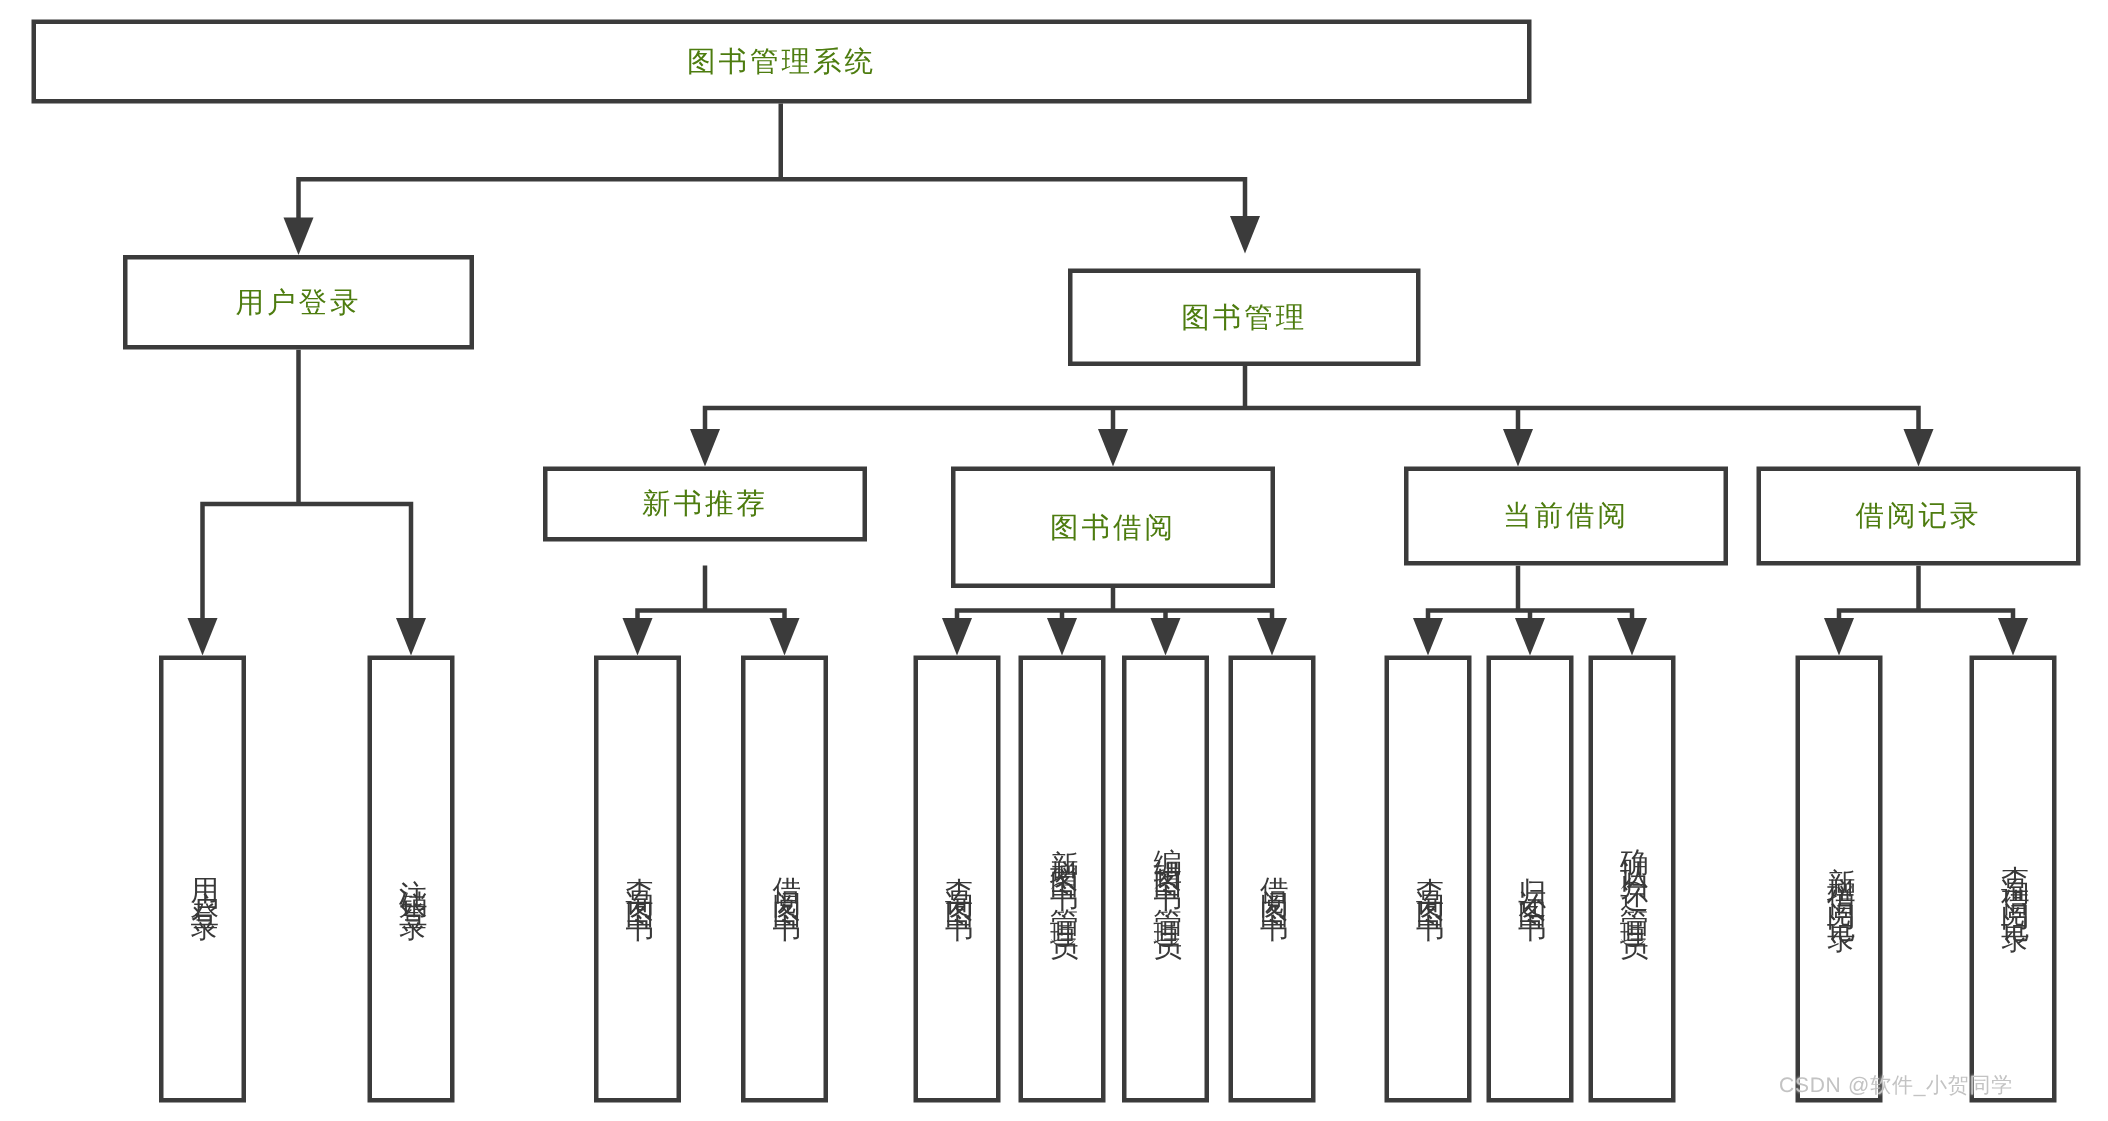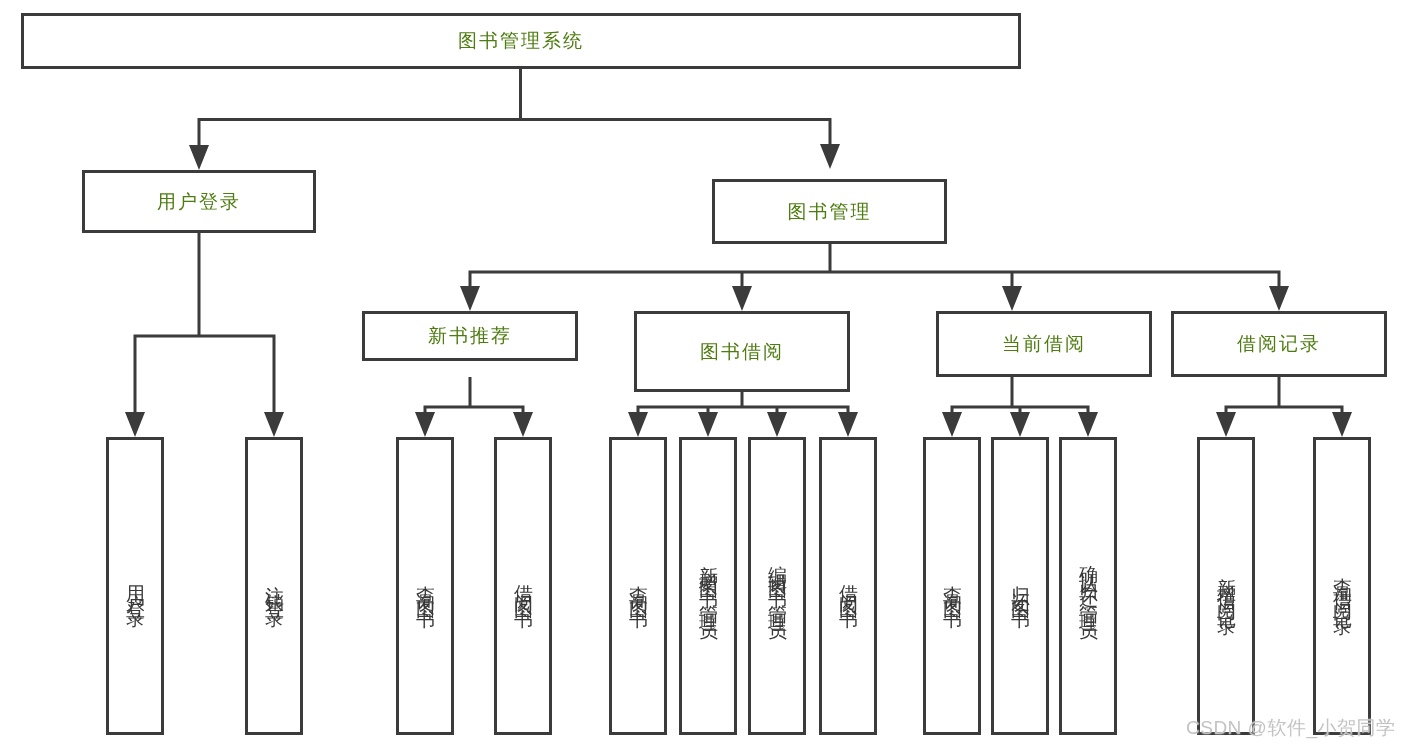--- a/index.html
+++ b/index.html
@@ -50,21 +50,21 @@
     letter-spacing: 8px;
     line-height: 1.1;
     color: #383838;
     white-space: nowrap;
   }
   .watermark {
     position: absolute;
     left: 1186px;
     top: 715px;
     width: 215px;
-    font-size: 19px;
+    font-size: 14px;
     letter-spacing: 0.5px;
     color: #c3c3c3;
     text-shadow: 0 0 2px #ffffff;
     z-index: 5;
     white-space: nowrap;
   }
 </style>
 </head>
 <body>
 

